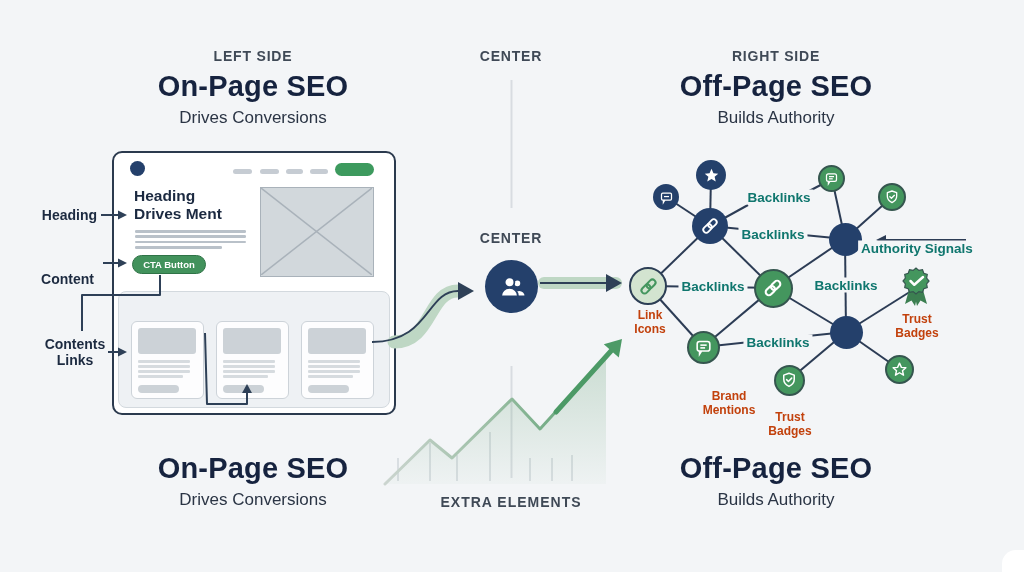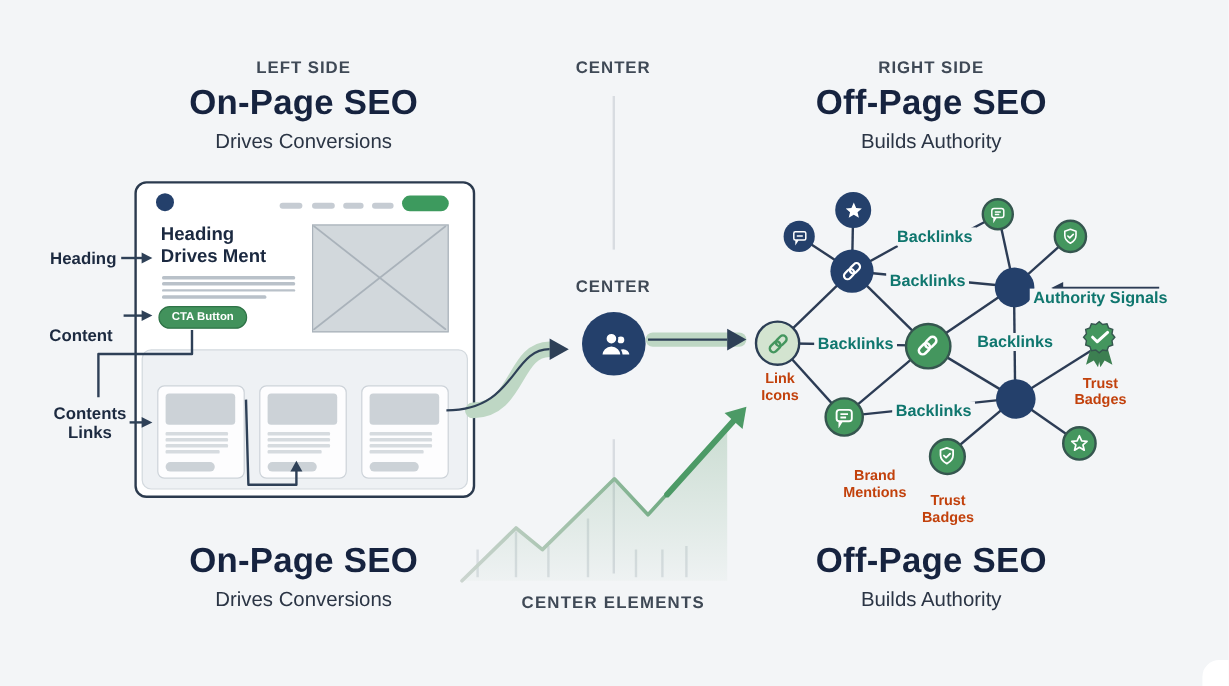--- a/index.html
+++ b/index.html
@@ -280,18 +280,18 @@
   <div class="netlabel" style="left:846px;top:285px;">Backlinks</div>
   <div class="netlabel" style="left:778px;top:342px;">Backlinks</div>
   <div class="netlabel" style="left:917px;top:248px;">Authority Signals</div>
   <div class="caption" style="left:650px;top:308px;width:46px;">Link Icons</div>
   <div class="caption" style="left:704px;top:389px;width:72px;margin-left:25px;">Brand Mentions</div>
   <div class="caption" style="left:917px;top:312px;width:58px;">Trust Badges</div>
   <div class="caption" style="left:790px;top:410px;width:58px;">Trust Badges</div>
 
   <div class="abs h1" style="left:123px;top:452px;width:260px;">On-Page SEO</div>
   <div class="abs sub" style="left:123px;top:490px;width:260px;">Drives Conversions</div>
-  <div class="abs eyebrow" style="left:411px;top:494px;width:200px;letter-spacing:1px;">CENTER ELEMENTS</div>
+  <div class="abs eyebrow" style="left:411px;top:494px;width:200px;letter-spacing:1px;">EXTRA ELEMENTS</div>
   <div class="abs h1" style="left:646px;top:452px;width:260px;">Off-Page SEO</div>
   <div class="abs sub" style="left:646px;top:490px;width:260px;">Builds Authority</div>
 
   <div class="abs" style="left:1002px;top:550px;width:40px;height:40px;background:#fff;border-radius:14px;"></div>
 </div>
 
 </body></html>

